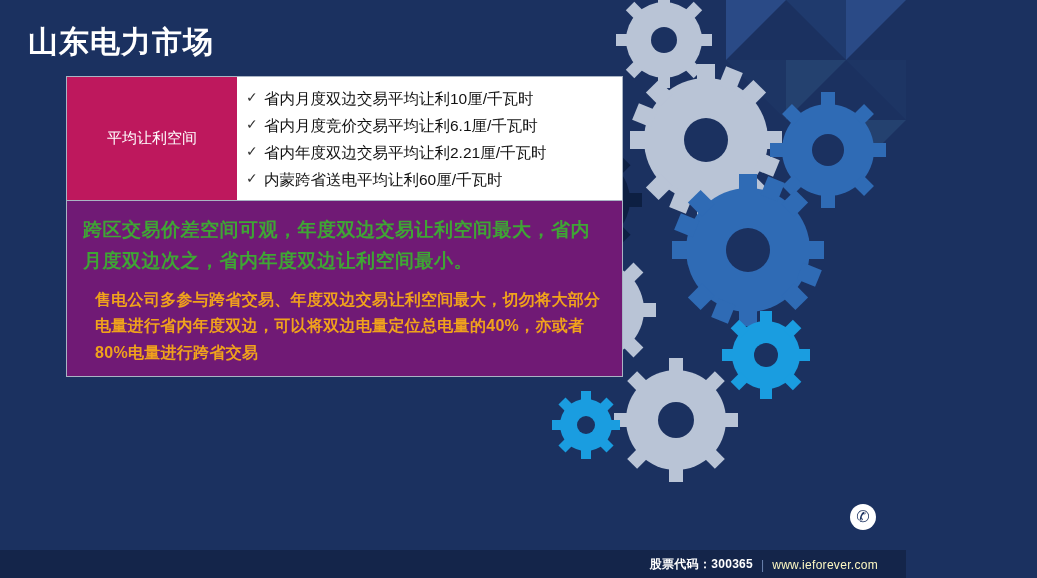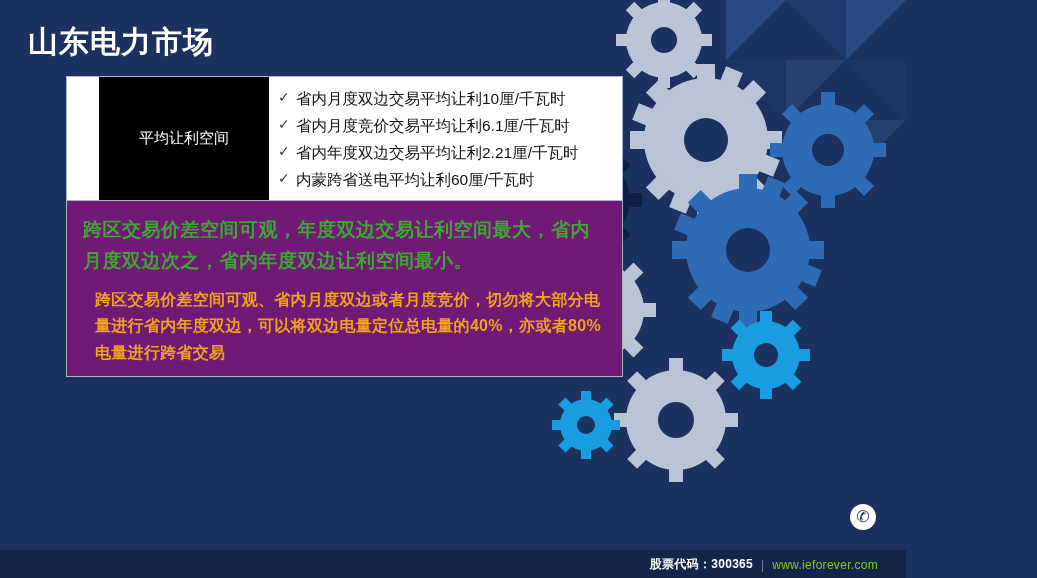--- a/index.html
+++ b/index.html
@@ -60,31 +60,30 @@
     border: 1px solid #a9b4c4;
     box-sizing: border-box;
     background: #ffffff;
   }
   .table-row {
     display: flex;
     align-items: stretch;
   }
   .row-label {
     width: 171px;
-    background: #000000;
+    background: #be185d;
     color: #ffffff;
     font-size: 15px;
     display: flex;
     align-items: center;
     justify-content: center;
     border-right: 1px solid #ffffff;
     box-sizing: border-box;
     text-align: center;
     padding: 4px;
-    margin-left: 32px;
   }
   .bullet-cell {
     flex: 1;
     padding: 10px 8px 8px 8px;
     box-sizing: border-box;
     background: #ffffff;
   }
   .bullet {
     display: flex;
     align-items: flex-start;
@@ -178,21 +177,21 @@
     margin-left: 18px;
   }
   .footer-code {
     font-weight: bold;
     letter-spacing: 0.3px;
   }
   .footer-sep {
     color: #6c84b0;
   }
   .footer-site {
-    color: #84cc16;
+    color: #fef9c3;
     letter-spacing: 0.3px;
   }
 </style>
 </head>
 <body>
 
 <div class="slide">
 
   <svg class="bg-triangles" viewBox="0 0 300 250">
     <polygon points="120,0 180,0 120,60" fill="#2a4a86"></polygon>
@@ -355,21 +354,21 @@
         </div>
         <div class="bullet">
           <span class="check-icon">✓</span>
           <span class="bullet-text">内蒙跨省送电平均让利60厘/千瓦时</span>
         </div>
       </div>
     </div>
 
     <div class="summary-block">
       <div class="summary-green">跨区交易价差空间可观，年度双边交易让利空间最大，省内月度双边次之，省内年度双边让利空间最小。</div>
-      <div class="summary-orange">跨区交易价差空间可观、省内月度双边或者月度竞价，切勿将大部分电量进行省内年度双边，可以将双边电量定位总电量的40%，亦或者80%电量进行跨省交易</div>
+      <div class="summary-orange">售电公司多参与跨省交易、年度双边交易让利空间最大，切勿将大部分电量进行省内年度双边，可以将双边电量定位总电量的40%，亦或者80%电量进行跨省交易</div>
     </div>
 
   </div>
 
   <div class="brand">
     <div class="wechat-icon">✆</div>
   </div>
 
   <div class="footer-bar"></div>
   <div class="footer-inner">

